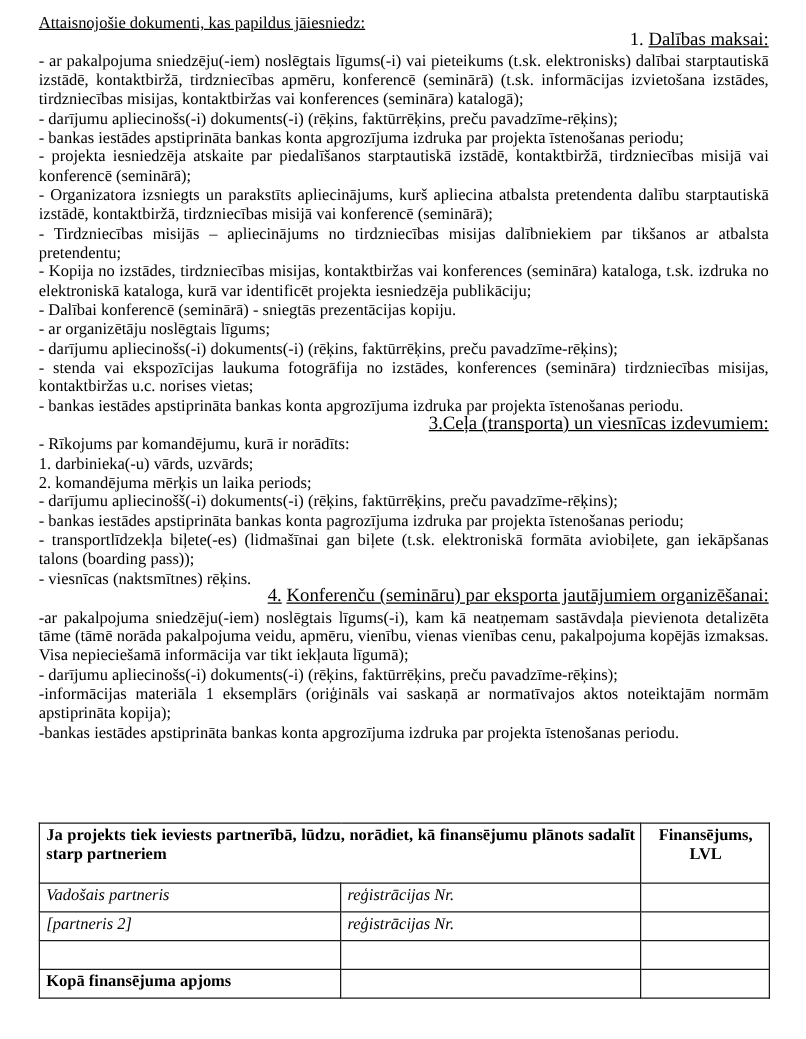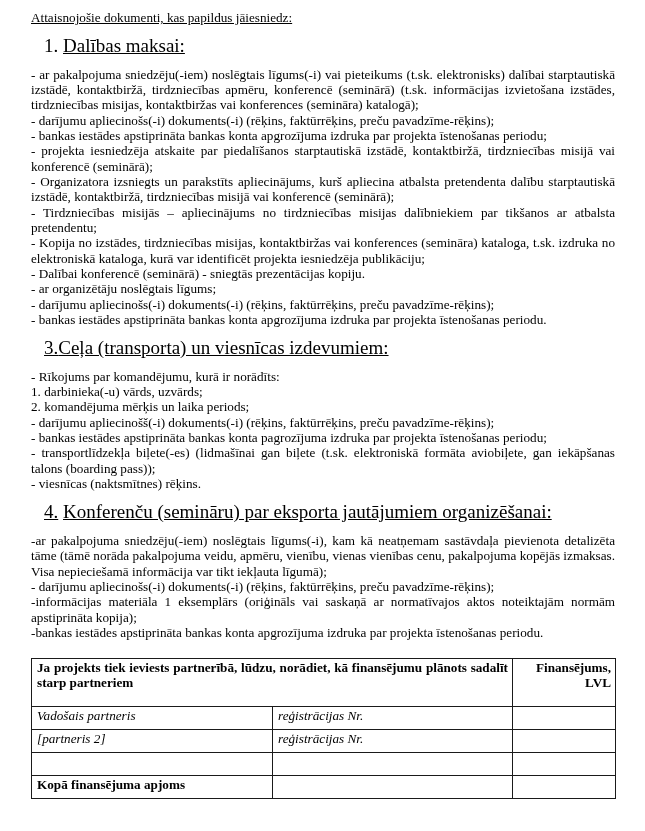--- a/index.html
+++ b/index.html
@@ -33,24 +33,24 @@
   .para {
     font-size: 13.2px;
     line-height: 15.35px;
     margin: 0;
     text-align: justify;
     text-justify: inter-word;
     hyphens: none;
   }
   .para.nojust { text-align: left; }
   .section-head {
-    font-size: 19px;
+    font-size: 15px;
     line-height: 15.35px;
-    margin: 13px;
-    text-align: left;
+    margin: 0;
+    text-align: right;
   }
   .section-head .u { text-decoration: underline; }
 
   
   .fin-table {
     position: absolute;
     left: 31px;
     top: 658px;
     width: 584px;
     border-collapse: collapse;
@@ -68,21 +68,21 @@
   .col-c { width: 103px; }
 
   .hdr-main {
     font-weight: bold;
     text-align: justify;
     text-justify: inter-word;
     height: 44px;
   }
   .hdr-fin {
     font-weight: bold;
-    text-align: right;
+    text-align: center;
     vertical-align: top;
     margin-top: 15px;
   }
   .row-cell {
     font-style: italic;
     height: 19px;
   }
   .row-empty { height: 19px; }
   .row-total {
     font-weight: bold;
@@ -105,20 +105,21 @@
   <p class="para nojust">- darījumu apliecinošs(-i) dokuments(-i) (rēķins, faktūrrēķins, preču pavadzīme-rēķins);</p>
   <p class="para nojust">- bankas iestādes apstiprināta bankas konta apgrozījuma izdruka par projekta īstenošanas periodu;</p>
   <p class="para">- projekta iesniedzēja atskaite par piedalīšanos starptautiskā izstādē, kontaktbiržā, tirdzniecības misijā vai konferencē (seminārā);</p>
   <p class="para">- Organizatora izsniegts un parakstīts apliecinājums, kurš apliecina atbalsta pretendenta dalību starptautiskā izstādē, kontaktbiržā, tirdzniecības misijā vai konferencē (seminārā);</p>
   <p class="para">-  Tirdzniecības misijās – apliecinājums no tirdzniecības misijas dalībniekiem par tikšanos ar atbalsta pretendentu;</p>
   <p class="para">-   Kopija no izstādes, tirdzniecības misijas, kontaktbiržas vai konferences (semināra) kataloga, t.sk. izdruka no elektroniskā kataloga, kurā var identificēt projekta iesniedzēja publikāciju;</p>
   <p class="para nojust">- Dalībai konferencē (seminārā) - sniegtās prezentācijas kopiju.</p>
 
   <p class="para nojust"> - ar organizētāju noslēgtais līgums;</p>
   <p class="para nojust"> - darījumu apliecinošs(-i) dokuments(-i) (rēķins, faktūrrēķins, preču pavadzīme-rēķins);</p>
+  <p class="para">  -  stenda vai ekspozīcijas laukuma fotogrāfija no izstādes, konferences (semināra)  tirdzniecības misijas, kontaktbiržas u.c. norises vietas;</p>
   <p class="para nojust">- bankas iestādes apstiprināta bankas konta apgrozījuma izdruka par projekta īstenošanas periodu.</p>
 
   <div class="section-head">
     <span class="u">3.</span><span class="u">Ceļa (transporta)  un viesnīcas izdevumiem:</span>
   </div>
   <p class="para nojust">- Rīkojums par komandējumu, kurā ir norādīts:</p>
   <p class="para nojust">1. darbinieka(-u) vārds, uzvārds;</p>
   <p class="para nojust">2. komandējuma mērķis un laika periods;</p>
   <p class="para nojust">- darījumu apliecinošš(-i) dokuments(-i) (rēķins, faktūrrēķins, preču pavadzīme-rēķins);</p>
   <p class="para nojust">- bankas iestādes apstiprināta bankas konta pagrozījuma izdruka par projekta īstenošanas periodu;</p>

